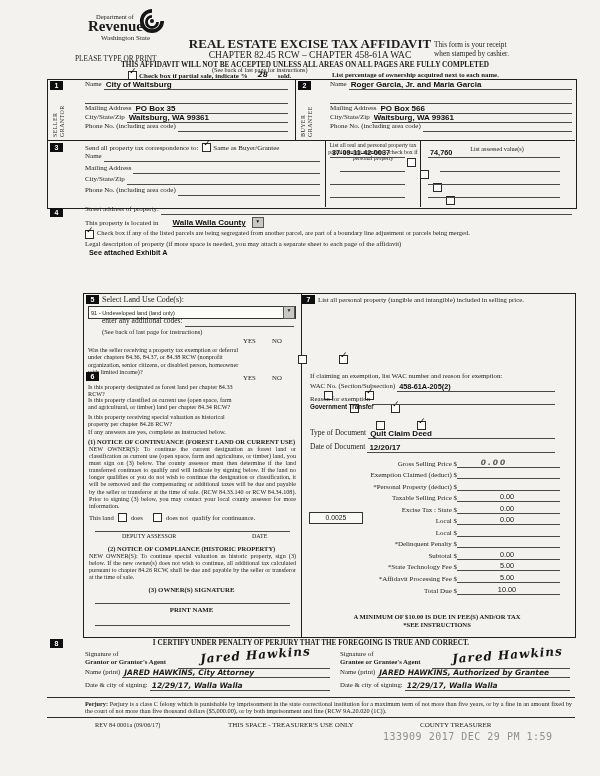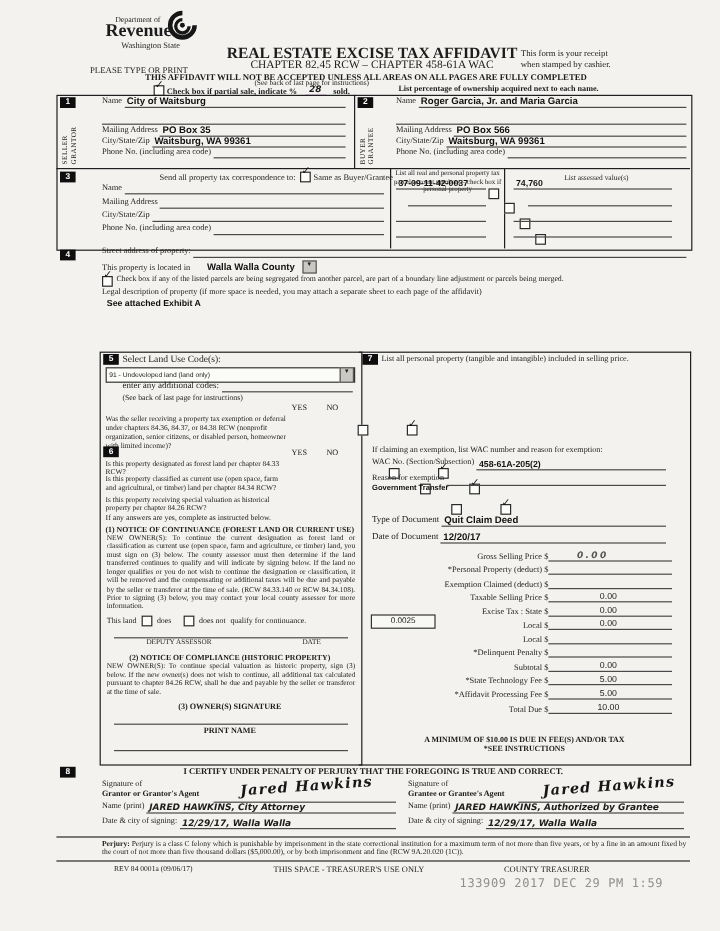--- a/index.html
+++ b/index.html
@@ -126,21 +126,21 @@
     <span class="lab">City/State/Zip</span>
     <span class="line typed">Waitsburg, WA 99361</span>
   </div>
   <div class="fl" style="left:330px;top:122px;width:242px;">
     <span class="lab">Phone No. (including area code)</span>
     <span class="line"></span>
   </div>
 
   
   <span class="tabnum" style="left:50px;top:143px;">3</span>
-  <div class="abs" style="left:85px;top:143px;display:flex;align-items:center;font-size:7px;margin-left:48px;">
+  <div class="abs" style="left:85px;top:143px;display:flex;align-items:center;font-size:7px;">
     <span>Send all property tax correspondence to:</span>
     <span class="cb" style="margin:0 2px 0 4px;">
         <span class="ck">✓</span>
       </span>
     <span>Same as Buyer/Grantee</span>
   </div>
   <div class="fl" style="left:85px;top:152px;width:235px;">
     <span class="lab">Name</span>
     <span class="line"></span>
   </div>
@@ -192,21 +192,21 @@
     </div>
 
   
   <span class="tabnum" style="left:50px;top:208px;">4</span>
   <div class="fl" style="left:85px;top:205px;width:487px;">
     <span class="lab">Street address of property:</span>
     <span class="line"></span>
   </div>
   <div class="abs" style="left:85px;top:217px;display:flex;align-items:center;font-size:7px;">
     <span>This property is located in</span>
-    <span class="typed" style="margin:0 6px 0 14px;">Walla Walla County</span>
+    <span class="typed" style="margin:0 6px 0 14px;text-decoration:underline;">Walla Walla County</span>
     <span class="ddbtn"><span>▼</span></span>
   </div>
   <div class="abs" style="left:85px;top:229px;display:flex;align-items:flex-start;font-size:6.5px;width:485px;">
     <span class="cb" style="margin-right:3px;margin-top:1px;">
         <span class="ck">✓</span>
       </span>
     <span>Check box if any of the listed parcels are being segregated from another parcel, are part of a boundary line adjustment or parcels being merged.</span>
   </div>
   <div class="abs" style="left:85px;top:240px;font-size:6.8px;">Legal description of property (if more space is needed, you may attach a separate sheet to each page of the affidavit)</div>
   <div class="abs typed" style="left:89px;top:248px;font-size:7.3px;">See attached Exhibit A</div>
@@ -288,25 +288,25 @@
     <span class="lab" style="font-size:7.5px;">Date of Document</span>
     <span class="line typed" style="text-align:left;">12/20/17</span>
   </div>
 
   <div class="abs" style="left:305px;top:456px;width:255px;">
     <div class="mrow">
       <span class="mlab">Gross Selling Price $</span>
       <span class="mline"><span class="hand" style="letter-spacing:2px;margin-right:26px;color:#555;">0.00</span></span>
     </div>
     <div class="mrow">
+      <span class="mlab">Exemption Claimed (deduct) $</span>
+      <span class="mline"></span>
+    </div>
+    <div class="mrow">
       <span class="mlab">*Personal Property (deduct) $</span>
-      <span class="mline"></span>
-    </div>
-    <div class="mrow">
-      <span class="mlab">Exemption Claimed (deduct) $</span>
       <span class="mline"></span>
     </div>
     <div class="mrow">
       <span class="mlab">Taxable Selling Price $</span>
       <span class="mline">0.00</span>
     </div>
     <div class="mrow">
       <span class="mlab">Excise Tax : State $</span>
       <span class="mline">0.00</span>
     </div>

